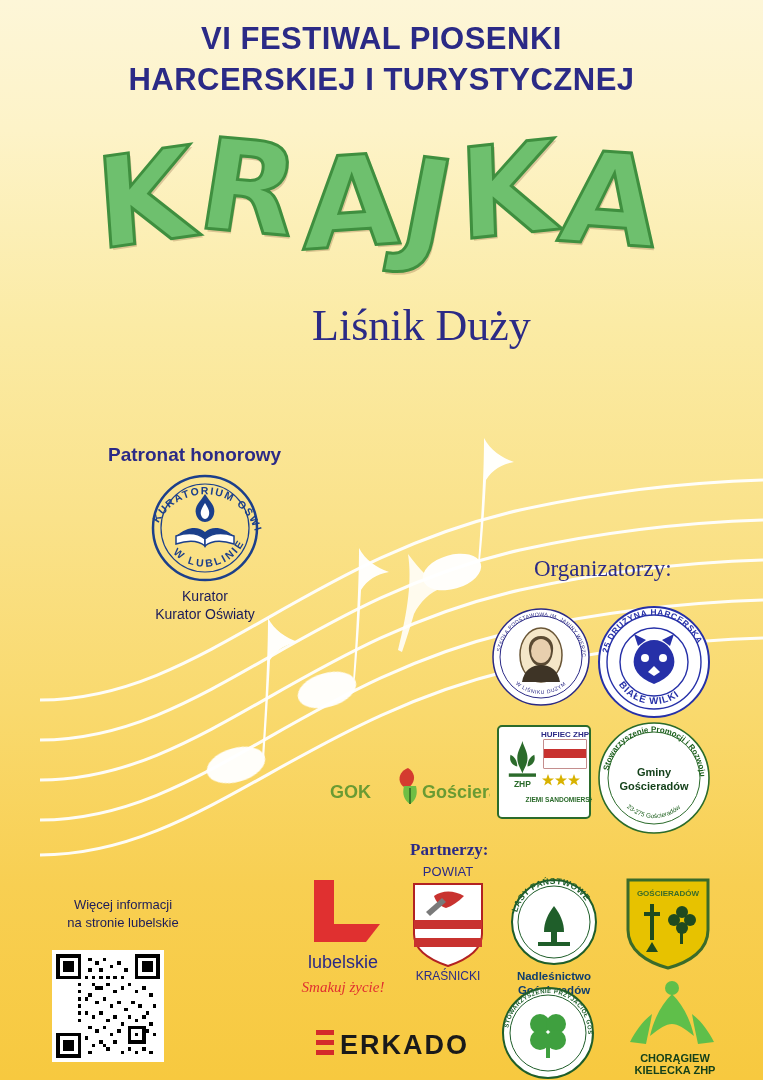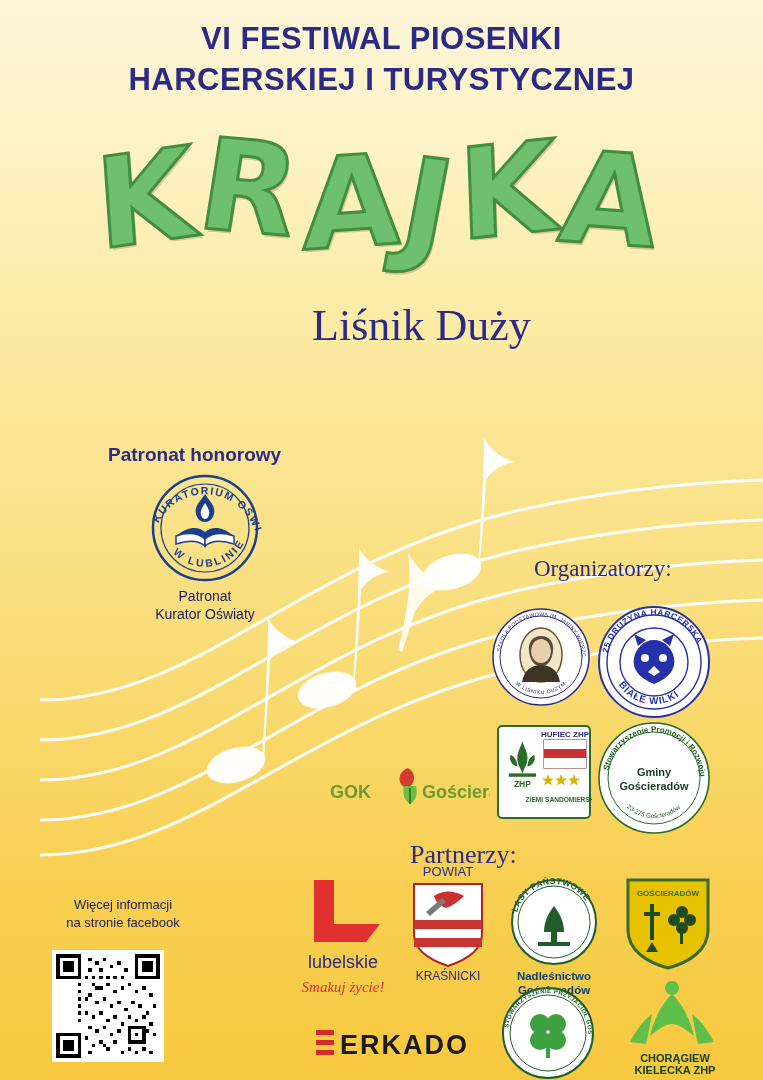--- a/index.html
+++ b/index.html
@@ -106,21 +106,21 @@
   .stave { position: absolute; left: 0; top: 400px; width: 763px; height: 460px; pointer-events: none; }
 
   
   .heading {
     position: absolute;
     color: #2b2a86;
     font-weight: bold;
   }
   #patronat-heading { top: 444px; left: 108px; font-size: 19px; }
   #organizatorzy-heading { top: 556px; left: 534px; font-size: 23px; font-family: "Liberation Serif", serif; font-weight: normal; }
-  #partnerzy-heading { top: 840px; left: 410px; font-size: 26px; font-family: "Liberation Serif", serif; font-weight: normal; }
+  #partnerzy-heading { top: 840px; left: 410px; font-size: 17px; font-family: "Liberation Serif", serif; font-weight: bold; }
 
   .caption {
     position: absolute;
     color: #1b1b5a;
     font-size: 14px;
     text-align: center;
     line-height: 1.25;
   }
 
   
@@ -226,21 +226,21 @@
 
     <g>
       <path d="M36,66 C48,56 58,56 65,62 C72,56 82,56 94,66 C82,62 72,63 65,69 C58,63 48,62 36,66 Z" fill="#1b3f8b"></path>
       <path d="M36,66 L36,74 C48,70 58,70 65,76 L65,69 C58,63 48,62 36,66 Z" fill="#ffffff" stroke="#1b3f8b" stroke-width="1.5"></path>
       <path d="M94,66 L94,74 C82,70 72,70 65,76 L65,69 C72,63 82,62 94,66 Z" fill="#ffffff" stroke="#1b3f8b" stroke-width="1.5"></path>
       <path d="M65,24 C70,32 76,36 74,44 C73,49 69,52 65,52 C61,52 57,49 56,44 C54,36 60,32 65,24 Z" fill="#1b3f8b"></path>
       <path d="M65,33 C68,38 70,41 69,45 C68,48 66,49 65,49 C64,49 62,48 61,45 C60,41 62,38 65,33 Z" fill="#ffffff"></path>
     </g>
   </svg>
   <div class="caption kur-caption">
-    <span>Patronat</span><br>
+    <span>Kurator</span><br>
     <span>Kurator Oświaty</span>
   </div>
 
   <div class="heading" id="organizatorzy-heading">Organizatorzy:</div>
 
   <svg class="logo" id="logo-szkola" viewBox="0 0 98 98" xmlns="http://www.w3.org/2000/svg">
     <defs>
       <path id="szkTop" d="M8,49 A41,41 0 0,1 90,49"></path>
       <path id="szkBot" d="M12,49 A37,37 0 0,0 86,49"></path>
     </defs>
@@ -427,21 +427,21 @@
     <g fill="#d42a2a">
       <rect x="0" y="8" width="18" height="5"></rect>
       <rect x="0" y="18" width="18" height="5"></rect>
       <rect x="0" y="28" width="18" height="5"></rect>
     </g>
     <text x="24" y="32" font-size="27" font-family="Liberation Sans, sans-serif" font-weight="bold" fill="#1a1a1a" letter-spacing="2">ERKADO</text>
   </svg>
 
   <div class="info-text">
     <span>Więcej informacji</span><br>
-    <span>na stronie facebook</span>
+    <span>na stronie lubelskie</span>
   </div>
 
   <div class="qr">
     <svg viewBox="0 0 29 29" width="104" height="104" shape-rendering="crispEdges" xmlns="http://www.w3.org/2000/svg">
       <rect width="29" height="29" fill="#ffffff"></rect>
       <g fill="#000000">
 
         <path d="M0,0h7v7h-7z"></path>
           <path d="M1,1h5v5h-5z" fill="#ffffff"></path>
           <path d="M2,2h3v3h-3z"></path>

